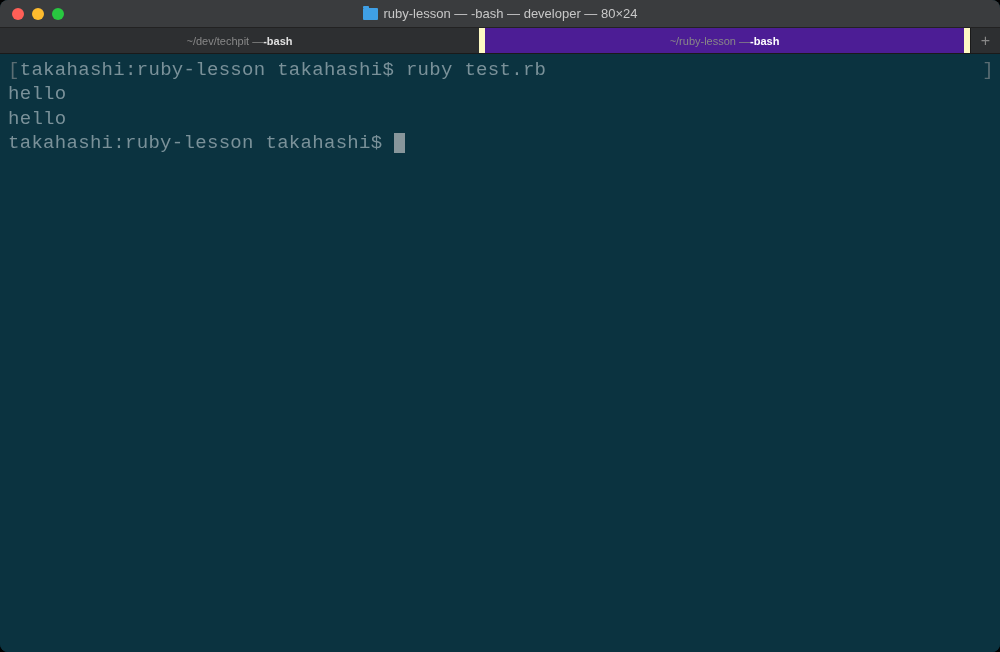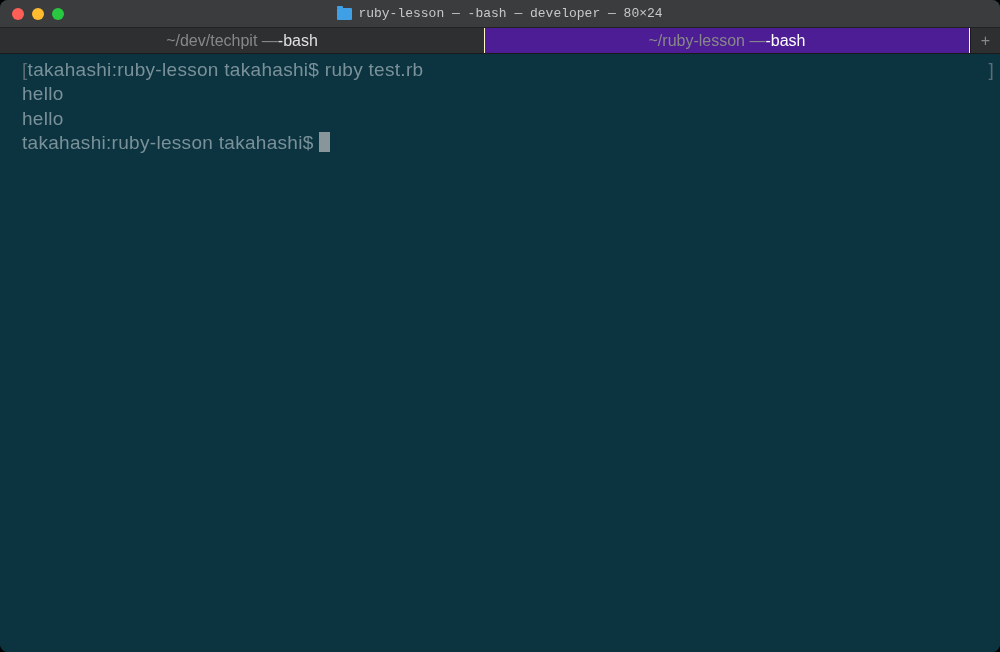--- a/index.html
+++ b/index.html
@@ -19,21 +19,20 @@
       display: flex;
       flex-direction: column;
     }
     .titlebar {
       height: 28px;
       background: #3a3c3e;
       display: flex;
       align-items: center;
       position: relative;
       border-bottom: 1px solid #222;
-      font-family: Liberation Mono, monospace;
     }
     .traffic-lights {
       display: flex;
       gap: 8px;
       padding-left: 12px;
       position: absolute;
       left: 0;
     }
     .traffic-light {
       width: 12px;
@@ -73,47 +72,47 @@
       height: 26px;
       background: #2d2f31;
       display: flex;
       border-bottom: 1px solid #1a1a1a;
     }
     .tab {
       flex: 1;
       display: flex;
       align-items: center;
       justify-content: center;
-      font-size: 16px;
+      font-size: 11px;
       color: #9a9a9a;
-      border-right: 1px solid #fef9c3;
+      border-right: 6px solid #fef9c3;
       cursor: pointer;
     }
     .tab.active {
       background: #4c1d95;
       color: #d0d0d0;
     }
     .tab .path { color: #888; }
-    .tab .shell { color: #e0e0e0; font-weight: 400; }
+    .tab .shell { color: #e0e0e0; font-weight: 700; }
     .tab.active .shell { color: #fff; }
     .newtab {
       width: 30px;
       display: flex;
       align-items: center;
       justify-content: center;
       color: #888;
       font-size: 16px;
       cursor: pointer;
       border-left: 1px solid #1a1a1a;
     }
     .terminal-area {
       flex: 1;
       background: #0b3340;
-      padding: 4px 22px;
-      font-family: Liberation Sans, sans-serif;
+      padding: 4px 8px;
+      font-family: Liberation Mono, monospace;
       font-size: 19px;
       line-height: 1.28;
       color: #7a9199;
       position: relative;
       letter-spacing: 0.3px;
     }
     .term-line {
       white-space: pre;
     }
     .bracket { color: #5a6d73; }

